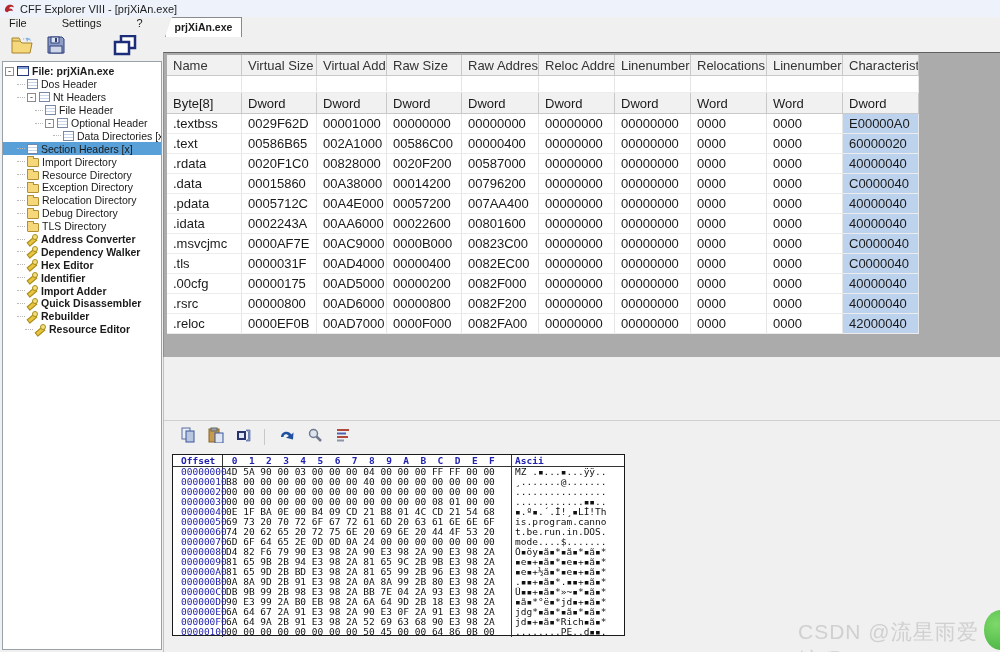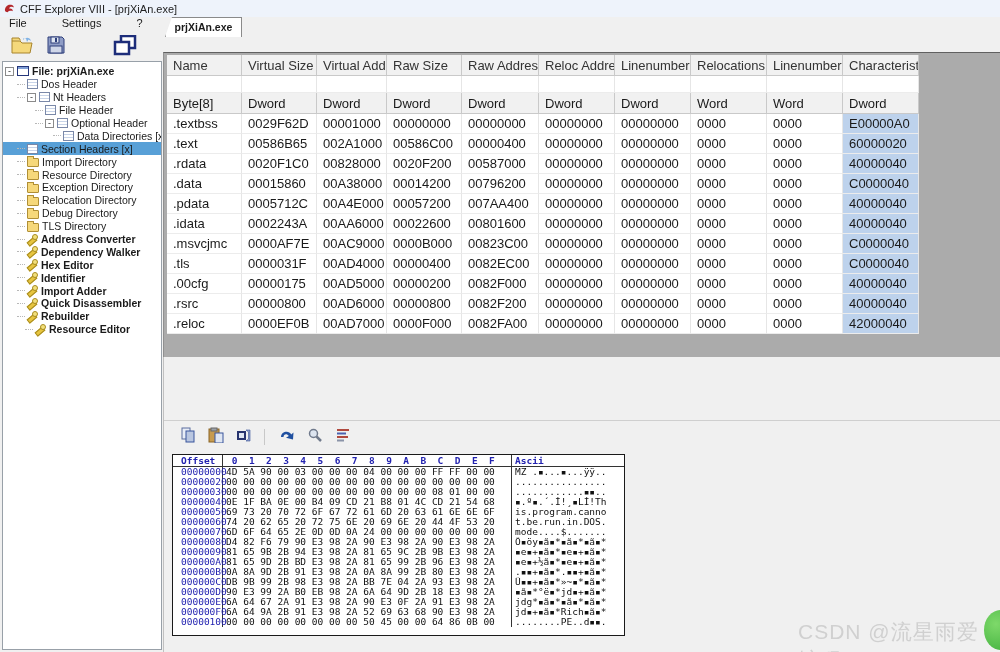--- a/index.html
+++ b/index.html
@@ -401,20 +401,21 @@
       <span><svg width="16" height="16" viewBox="0 0 16 16">
           <rect x="2" y="2" width="12" height="2" fill="#b04a3f"></rect>
           <rect x="2" y="5.5" width="9" height="2" fill="#4a62b0"></rect>
           <rect x="2" y="9" width="11" height="2" fill="#b04a3f"></rect>
           <rect x="2" y="12.5" width="7" height="2" fill="#8a93a8"></rect>
         </svg></span>
     </div>
   <div class="hexbox" id="hexbox">
       <div class="hrow hd"><span class="hx-off">Offset</span><span class="hx-bytes"> 0  1  2  3  4  5  6  7  8  9  A  B  C  D  E  F</span><span class="hx-ascii">Ascii</span></div>
       <div class="hrow"><span class="hx-off">00000000</span><span class="hx-bytes">4D 5A 90 00 03 00 00 00 04 00 00 00 FF FF 00 00</span><span class="hx-ascii">MZ .▪...▪...ÿÿ..</span></div>
+      <div class="hrow"><span class="hx-off">00000010</span><span class="hx-bytes">B8 00 00 00 00 00 00 00 40 00 00 00 00 00 00 00</span><span class="hx-ascii">¸.......@.......</span></div>
       <div class="hrow"><span class="hx-off">00000020</span><span class="hx-bytes">00 00 00 00 00 00 00 00 00 00 00 00 00 00 00 00</span><span class="hx-ascii">................</span></div>
       <div class="hrow"><span class="hx-off">00000030</span><span class="hx-bytes">00 00 00 00 00 00 00 00 00 00 00 00 08 01 00 00</span><span class="hx-ascii">............▪▪..</span></div>
       <div class="hrow"><span class="hx-off">00000040</span><span class="hx-bytes">0E 1F BA 0E 00 B4 09 CD 21 B8 01 4C CD 21 54 68</span><span class="hx-ascii">▪.º▪.´.Í!¸▪LÍ!Th</span></div>
       <div class="hrow"><span class="hx-off">00000050</span><span class="hx-bytes">69 73 20 70 72 6F 67 72 61 6D 20 63 61 6E 6E 6F</span><span class="hx-ascii">is.program.canno</span></div>
       <div class="hrow"><span class="hx-off">00000060</span><span class="hx-bytes">74 20 62 65 20 72 75 6E 20 69 6E 20 44 4F 53 20</span><span class="hx-ascii">t.be.run.in.DOS.</span></div>
       <div class="hrow"><span class="hx-off">00000070</span><span class="hx-bytes">6D 6F 64 65 2E 0D 0D 0A 24 00 00 00 00 00 00 00</span><span class="hx-ascii">mode....$.......</span></div>
       <div class="hrow"><span class="hx-off">00000080</span><span class="hx-bytes">D4 82 F6 79 90 E3 98 2A 90 E3 98 2A 90 E3 98 2A</span><span class="hx-ascii">Ô▪öy▪ã▪*▪ã▪*▪ã▪*</span></div>
       <div class="hrow"><span class="hx-off">00000090</span><span class="hx-bytes">81 65 9B 2B 94 E3 98 2A 81 65 9C 2B 9B E3 98 2A</span><span class="hx-ascii">▪e▪+▪ã▪*▪e▪+▪ã▪*</span></div>
       <div class="hrow"><span class="hx-off">000000A0</span><span class="hx-bytes">81 65 9D 2B BD E3 98 2A 81 65 99 2B 96 E3 98 2A</span><span class="hx-ascii">▪e▪+½ã▪*▪e▪+▪ã▪*</span></div>
       <div class="hrow"><span class="hx-off">000000B0</span><span class="hx-bytes">0A 8A 9D 2B 91 E3 98 2A 0A 8A 99 2B 80 E3 98 2A</span><span class="hx-ascii">.▪▪+▪ã▪*.▪▪+▪ã▪*</span></div>

